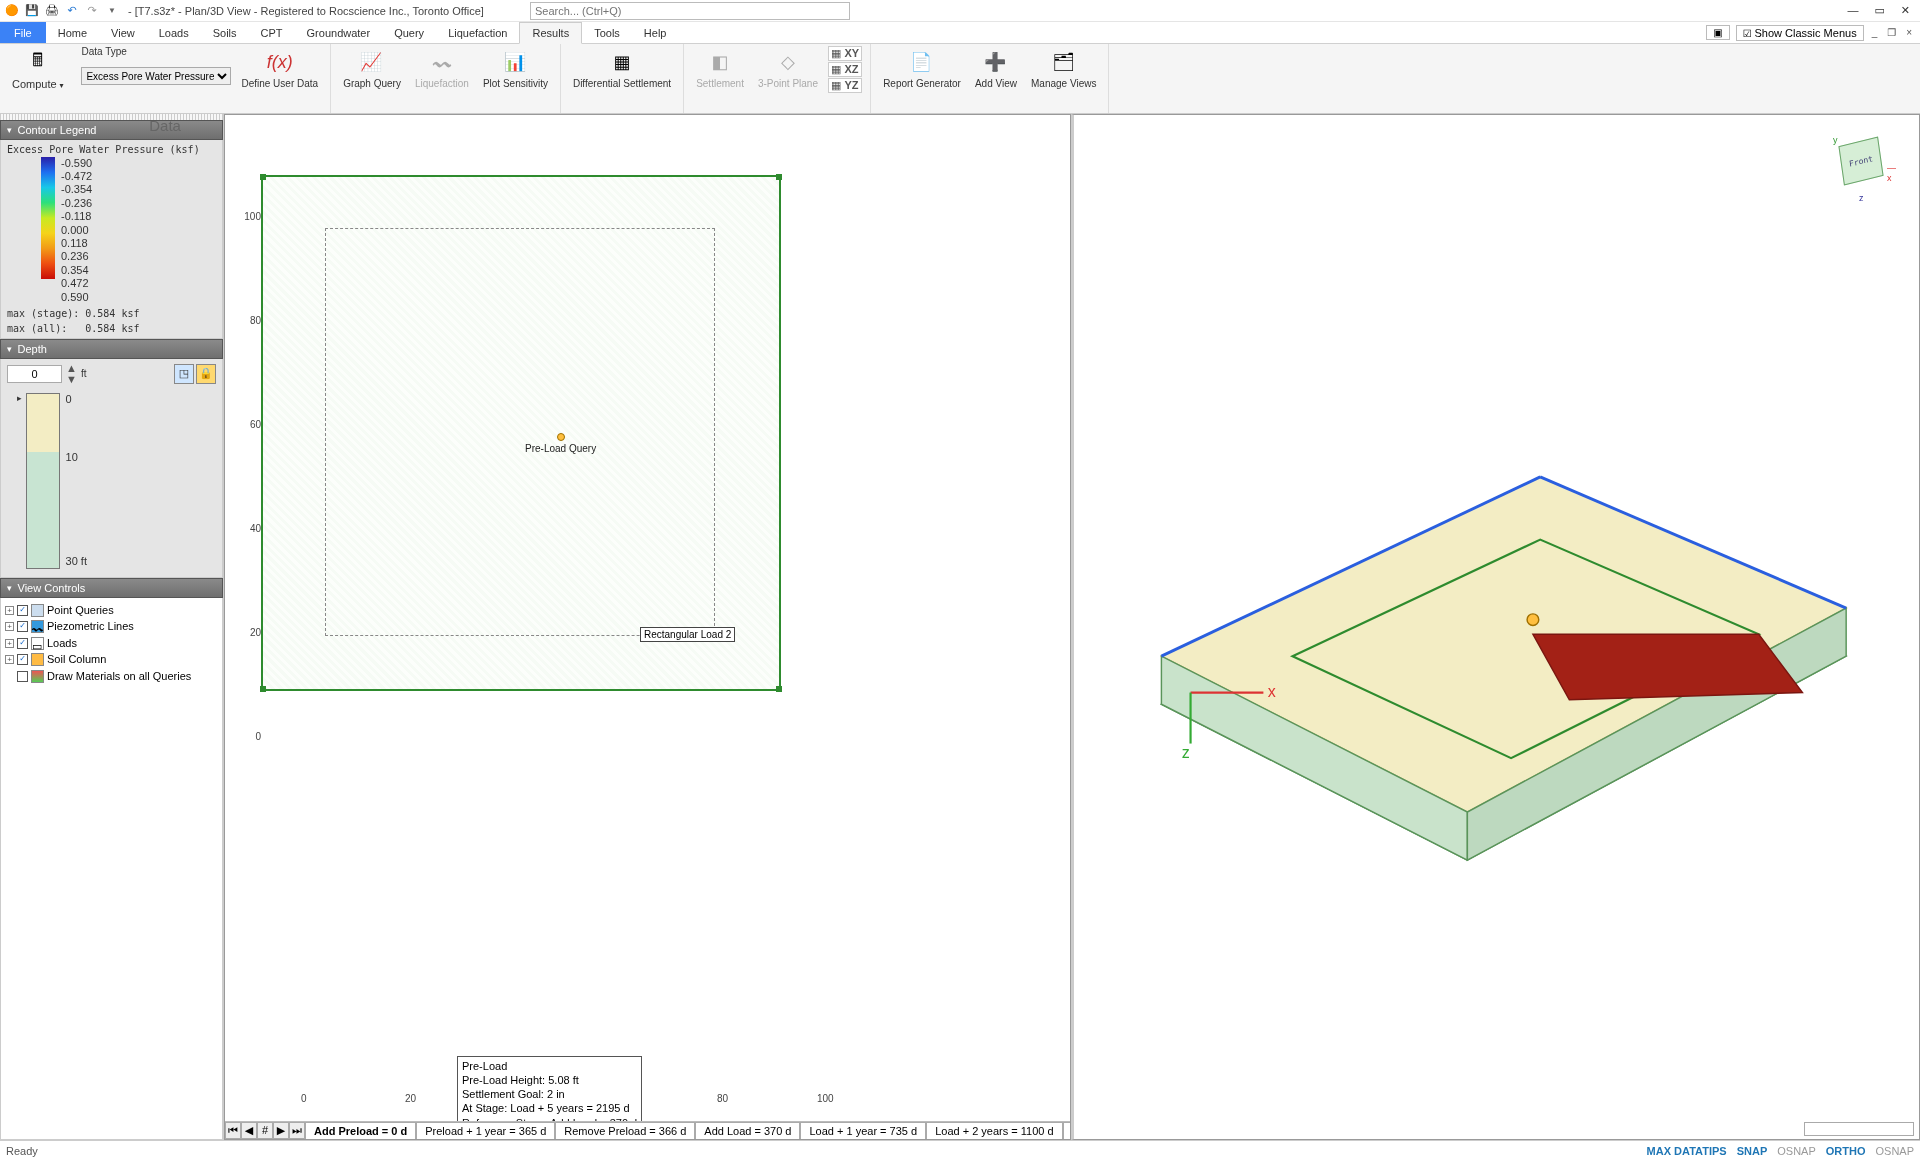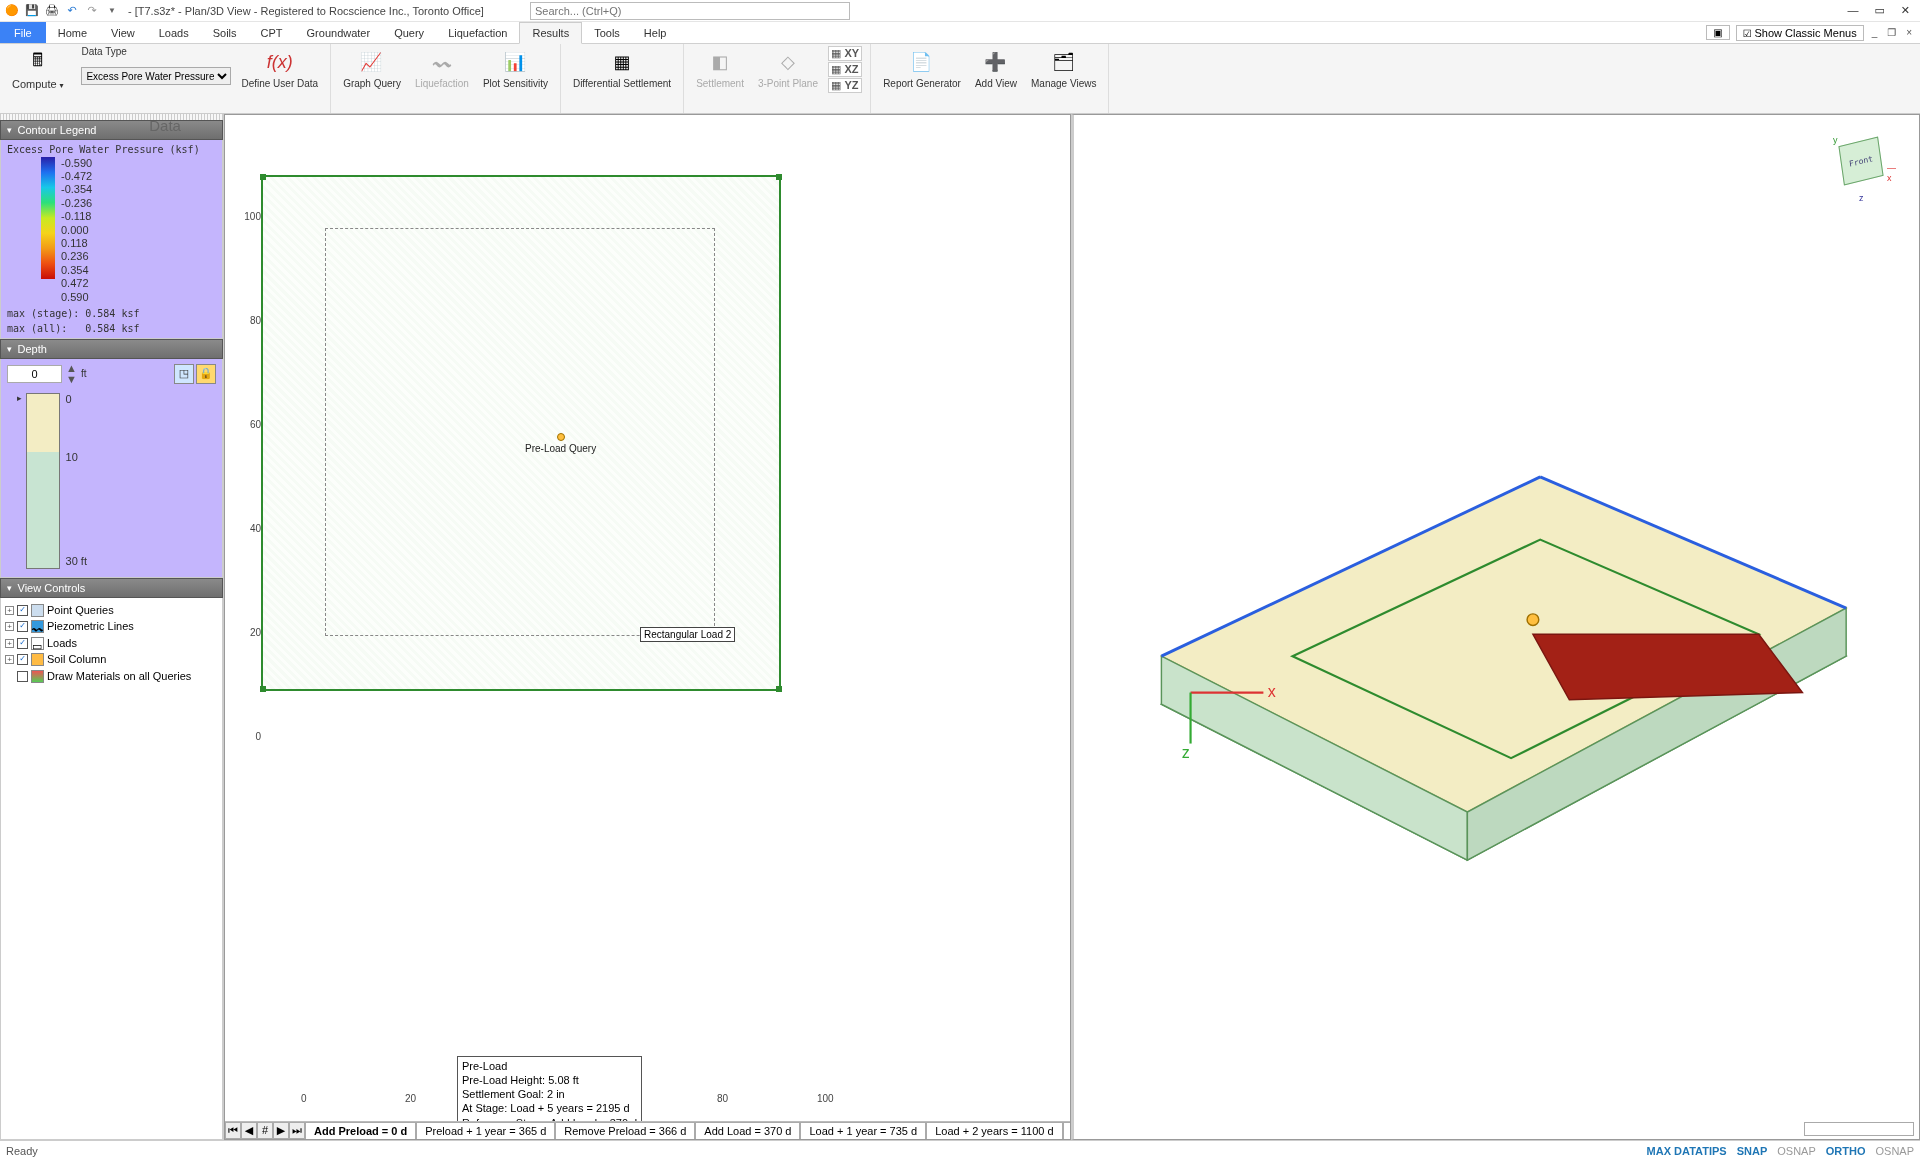--- a/index.html
+++ b/index.html
@@ -41,21 +41,21 @@
 .smallstack span{ border:1px solid #ccc; padding:0 2px; background:#fff;}
 
 
 .mainrow { display:flex; height:calc(100% - 22px - 22px - 70px - 20px); }
 
 
 .leftpanel { width:224px; background:#f7f7f7; border-right:1px solid #ccc; display:flex; flex-direction:column; }
 .panel-grip { height:6px; background:repeating-linear-gradient(90deg,#ccc 0 1px,#f7f7f7 1px 3px); }
 .phdr { background:linear-gradient(#8a8a8a,#6f6f6f); color:#fff; font-size:11px; padding:3px 6px; display:flex; align-items:center; gap:6px; border:1px solid #555;}
 .phdr .tri { font-size:9px;}
-.pbody { padding:4px 6px; font-size:10px; color:#333; border:1px solid #ccc; border-top:none; background:#c4b5fd;}
+.pbody { padding:4px 6px; font-size:10px; color:#333; border:1px solid #ccc; border-top:none; background:#e5e5e5;}
 
 .legend-text{ font-family:Consolas,monospace; font-size:10px; white-space:pre; line-height:1.25;}
 .legend-wrap{display:flex; gap:6px;}
 .legend-bar{ width:14px; height:122px; background:linear-gradient(to bottom,#2a1fa8,#1e6ff0,#17c8e8,#2de07a,#c7ea22,#f5d31a,#f29a16,#ee4e11,#c80d07);}
 .legend-ticks{font-family:Consolas,monospace; font-size:10px; line-height:1.22;}
 .legend-max{ font-family:Consolas,monospace; font-size:10px; margin-top:4px; white-space:pre;}
 
 .depth-body{ display:flex; align-items:center; gap:4px;}
 .depth-body input{ width:55px; height:18px; text-align:center; border:1px solid #aaa;}
 .spin{ display:flex; flex-direction:column; font-size:7px; line-height:1; color:#555;}

